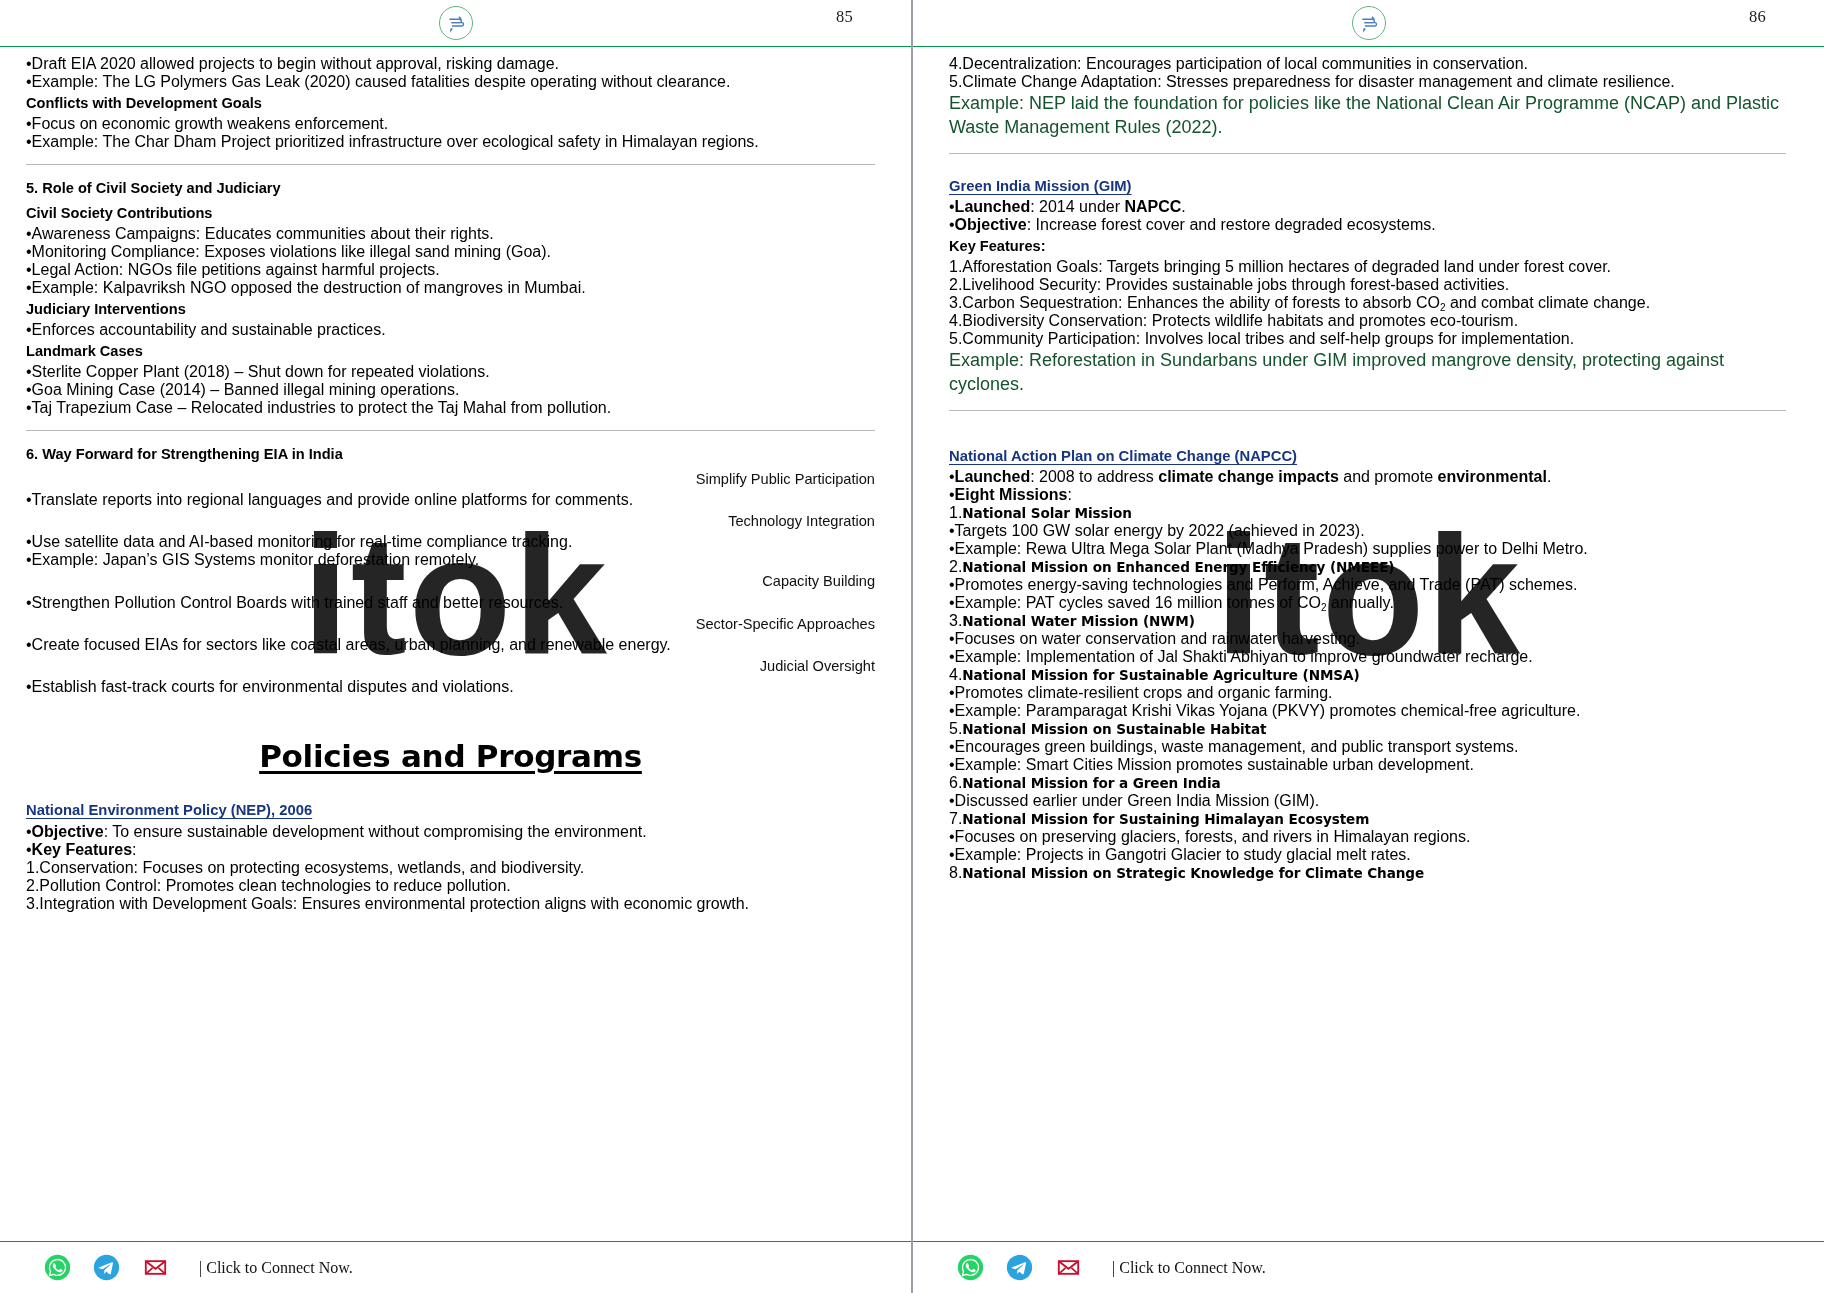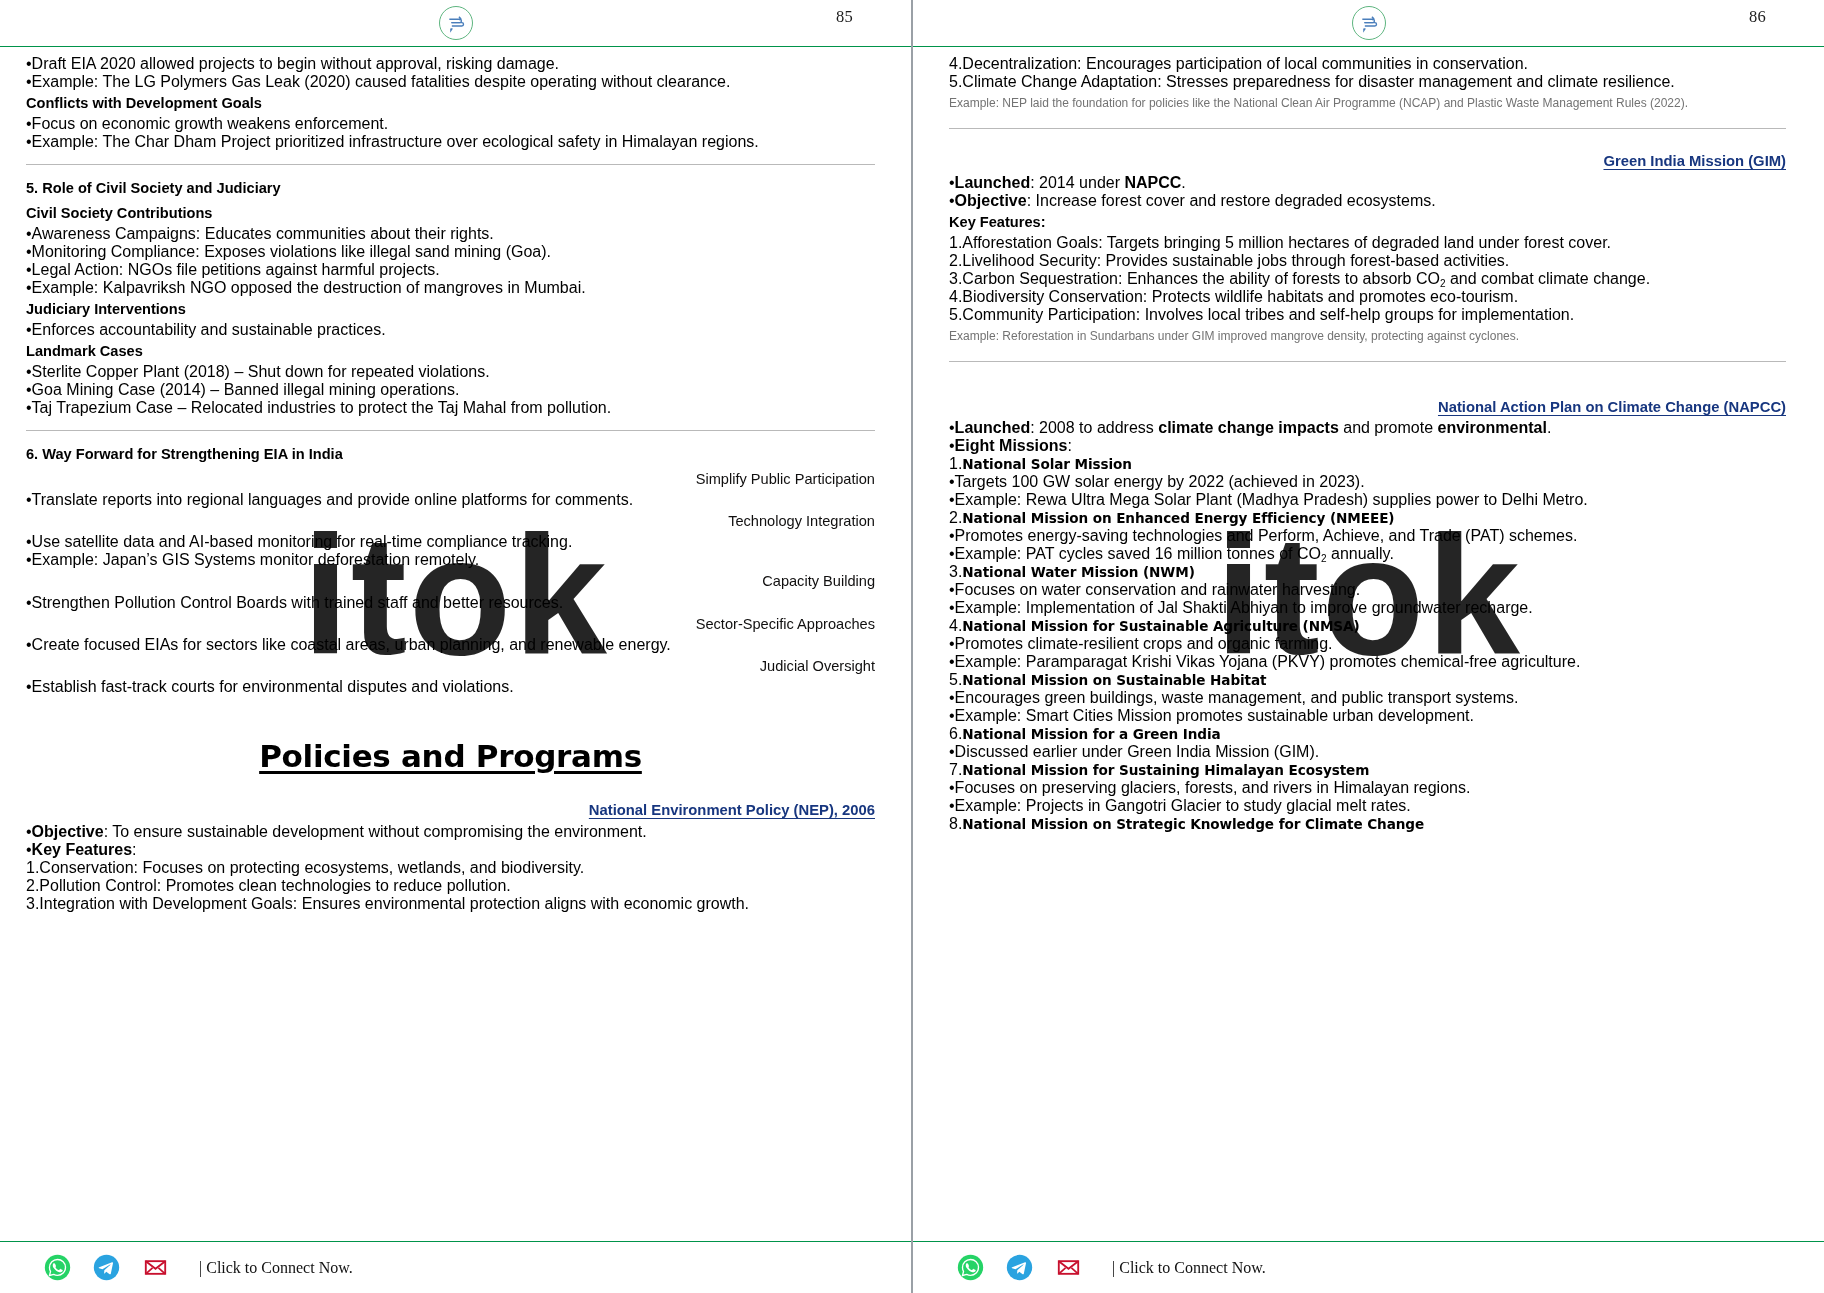--- a/index.html
+++ b/index.html
@@ -104,32 +104,32 @@
 
   .h-bold {
     font-weight: 700;
     font-size: 14.6px;
     line-height: 24.3px;
     color: #000000;
   }
 
   .plain { font-weight: 400; }
 
-  .para { font-size: 12px; line-height: 24.3px; color: #737373; }
+  .para { font-size: 18px; line-height: 24.3px; color: #14532d; }
 
   .rule {
     border: 0;
     border-top: 1px solid #b9b9b9;
     margin: 13px 0 11px 0;
   }
 
   
   .sec-link {
     display: block;
-    text-align: right;
+    text-align: left;
     color: #17367f;
     font-weight: 700;
     font-size: 14.8px;
     line-height: 24.3px;
     text-decoration: underline;
     text-underline-offset: 3px;
   }
 
   
   .display-title {

